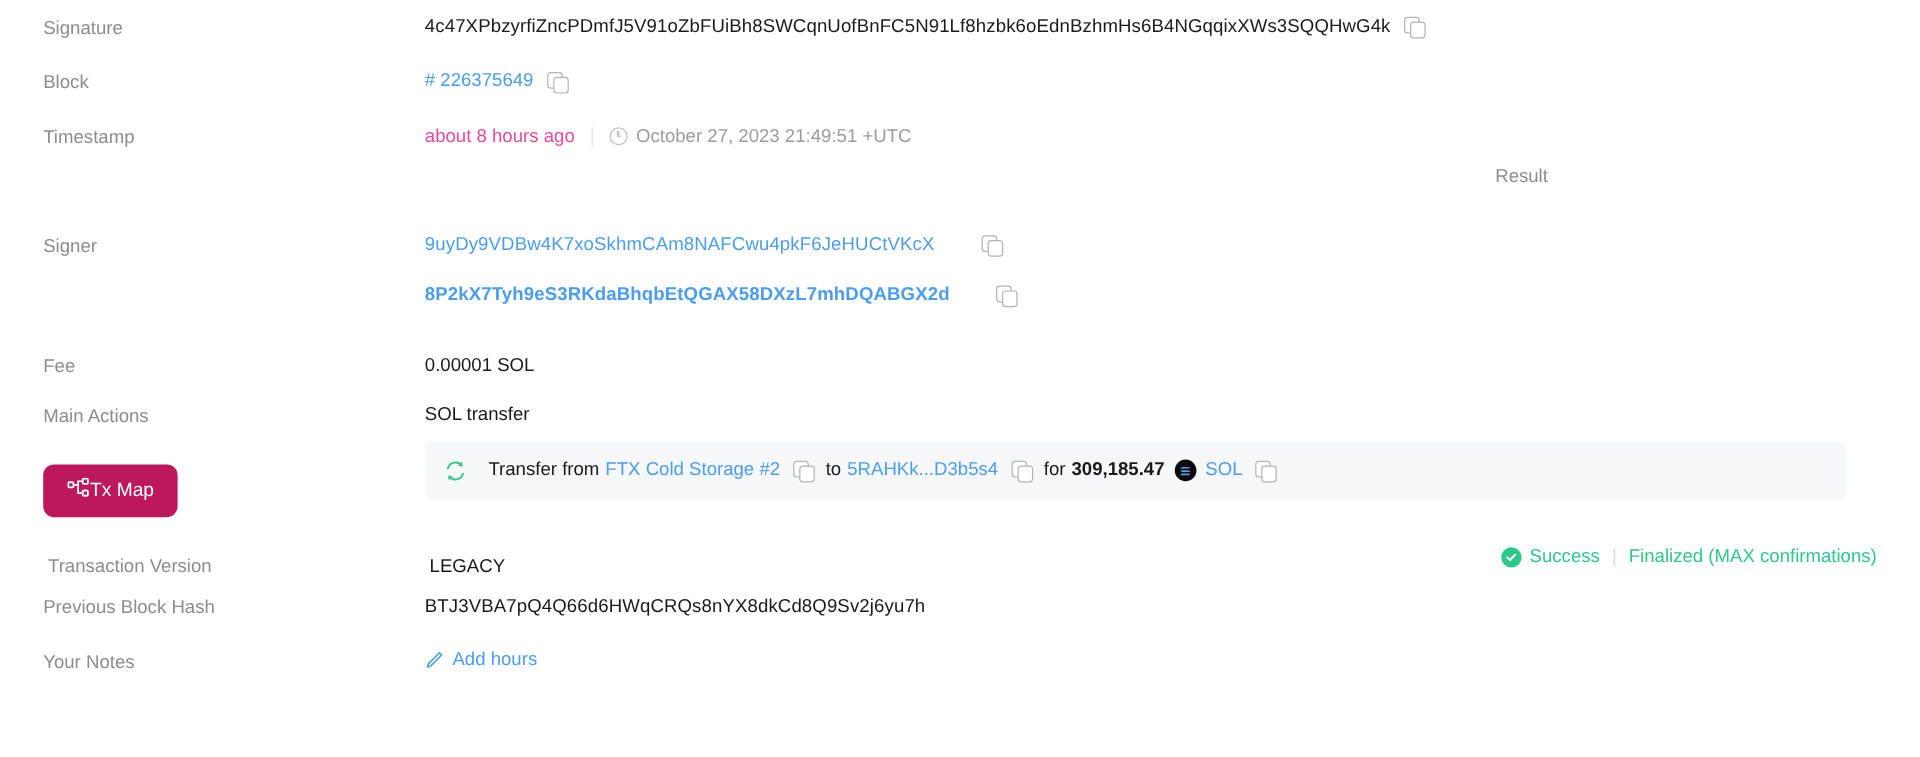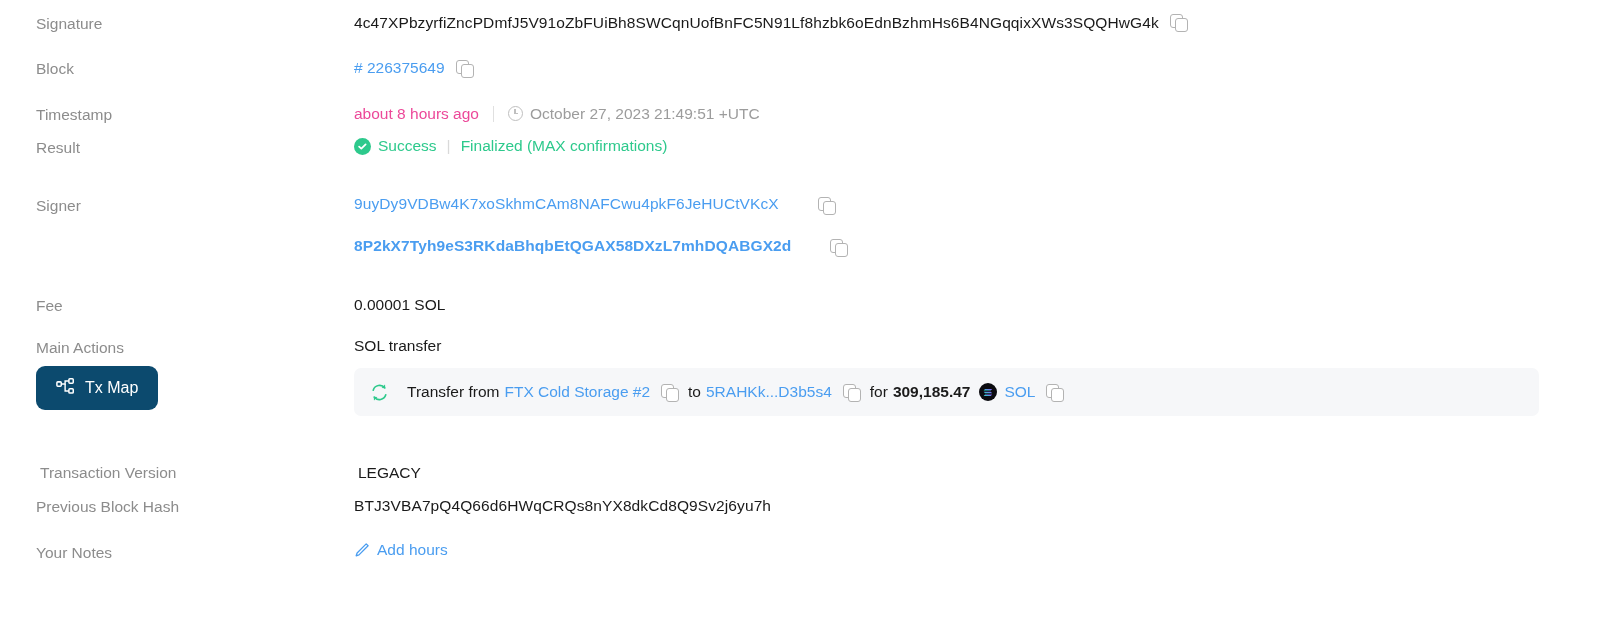--- a/index.html
+++ b/index.html
@@ -39,21 +39,21 @@
     color: #1a1a1a;
     font-size: 15.5px;
     line-height: 20px;
     min-width: 0;
   }
 
   
   .r-signature { height: 45px; align-items: center; }
   .r-block     { height: 46px; align-items: center; }
   .r-timestamp { height: 45px; align-items: center; }
-  .r-result    { height: 46px; align-items: flex-start; }
+  .r-result    { height: 46px; align-items: flex-end; flex-direction: column; }
   .r-signer    { min-height: 100px; padding-top: 12px; }
   .r-fee       { height: 46px; align-items: center; }
   .r-actions   { min-height: 110px; padding-top: 8px; }
   .r-version   { height: 45px; align-items: flex-end; padding-left: 40px; }
   .r-prevhash  { height: 46px; align-items: center; padding-left: 36px; }
   .r-notes     { height: 45px; align-items: center; }
 
   .mono-ish {
     letter-spacing: 0.1px;
   }
@@ -141,38 +141,37 @@
     position: absolute;
     width: 3.4px; height: 1.4px;
     background: #bfbfbf;
     left: 5.3px; top: 5.9px;
   }
 
   .ts-rel { color: #ec4899; font-size: 15.5px; }
   .ts-sep { display:inline-block; width:1px; height:16px; background:#e0e0e0; margin: 0 14px; vertical-align: -3px; }
   .ts-abs { color: #9c9c9c; font-size: 15.5px; }
 
-  .signer-line { margin-bottom: 22px; display: flex; align-items: flex-end; gap: 28px; }
+  .signer-line { margin-bottom: 22px; display: flex; align-items: center; gap: 28px; }
   .signer-line:last-child { margin-bottom: 0; font-weight: bold; }
 
   
   .txmap-btn {
     display: inline-flex;
     align-items: center;
-    gap: 10px;
-    background: #0c4a6e;
+    background: #be185d;
     color: #ffffff;
     border: none;
     border-radius: 9px;
     height: 44px;
     padding: 0 20px;
     font-size: 16px;
     font-family: "Liberation Sans", sans-serif;
     cursor: pointer;
-    margin-top: 8px;
+    margin-top: 29px;
   }
 
   .action-title {
     font-weight: normal;
     color: #1a1a1a;
     font-size: 15.5px;
     margin-bottom: 12px;
   }
 
   .transfer-card {

